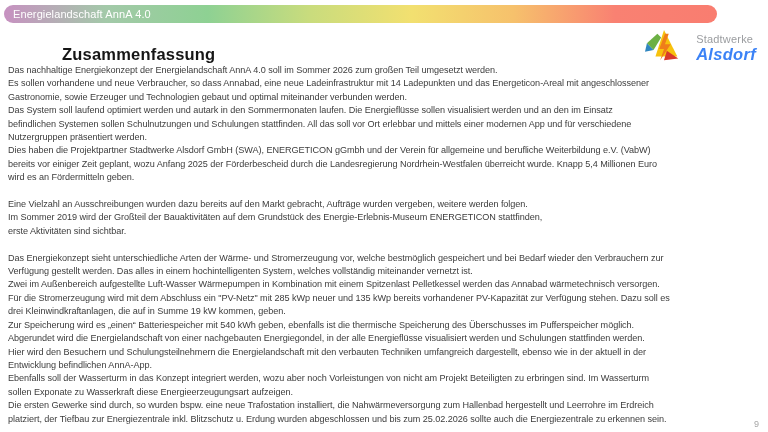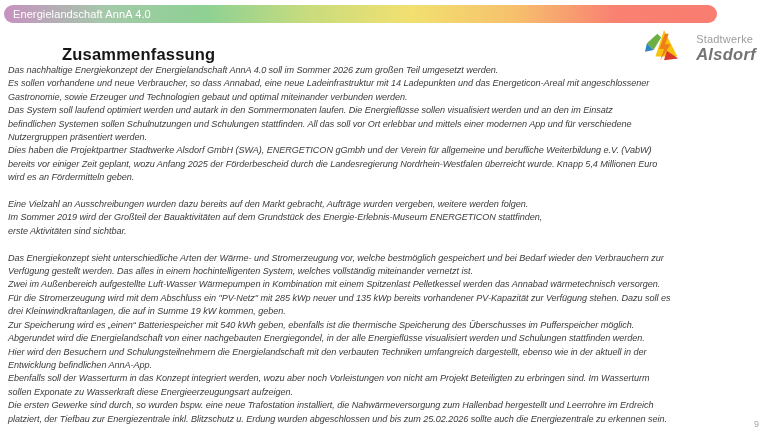--- a/index.html
+++ b/index.html
@@ -39,37 +39,36 @@
     display:flex;
     align-items:center;
     gap:13px;
   }
   .logo-emblem{width:38px;height:38px;flex:0 0 auto;}
   .logo-text{display:flex;flex-direction:column;line-height:1;}
   .logo-line1{
     font-size:11px;color:#9b9da0;letter-spacing:0.2px;
   }
   .logo-line2{
-    font-size:16.5px;font-weight:bold;color:#737373;
+    font-size:16.5px;font-weight:bold;color:#3b82f6;
     letter-spacing:0.3px;margin-top:1px;
     font-style:italic;
   }
   .content{
     position:absolute;
     left:8px;top:64px;
     width:756px;
     color:#3c3c3c;
     font-size:9.1px;
     line-height:13.4px;
     letter-spacing:-0.05px;
   }
   .content p{
     margin:0 0 13.4px 0;
     white-space:pre-line;
-    font-style:italic;
   }
   .page-number{
     position:absolute;
     right:9px;bottom:3px;
     font-size:9px;
     color:#a6a6a6;
   }
 </style>
 </head>
 <body>

